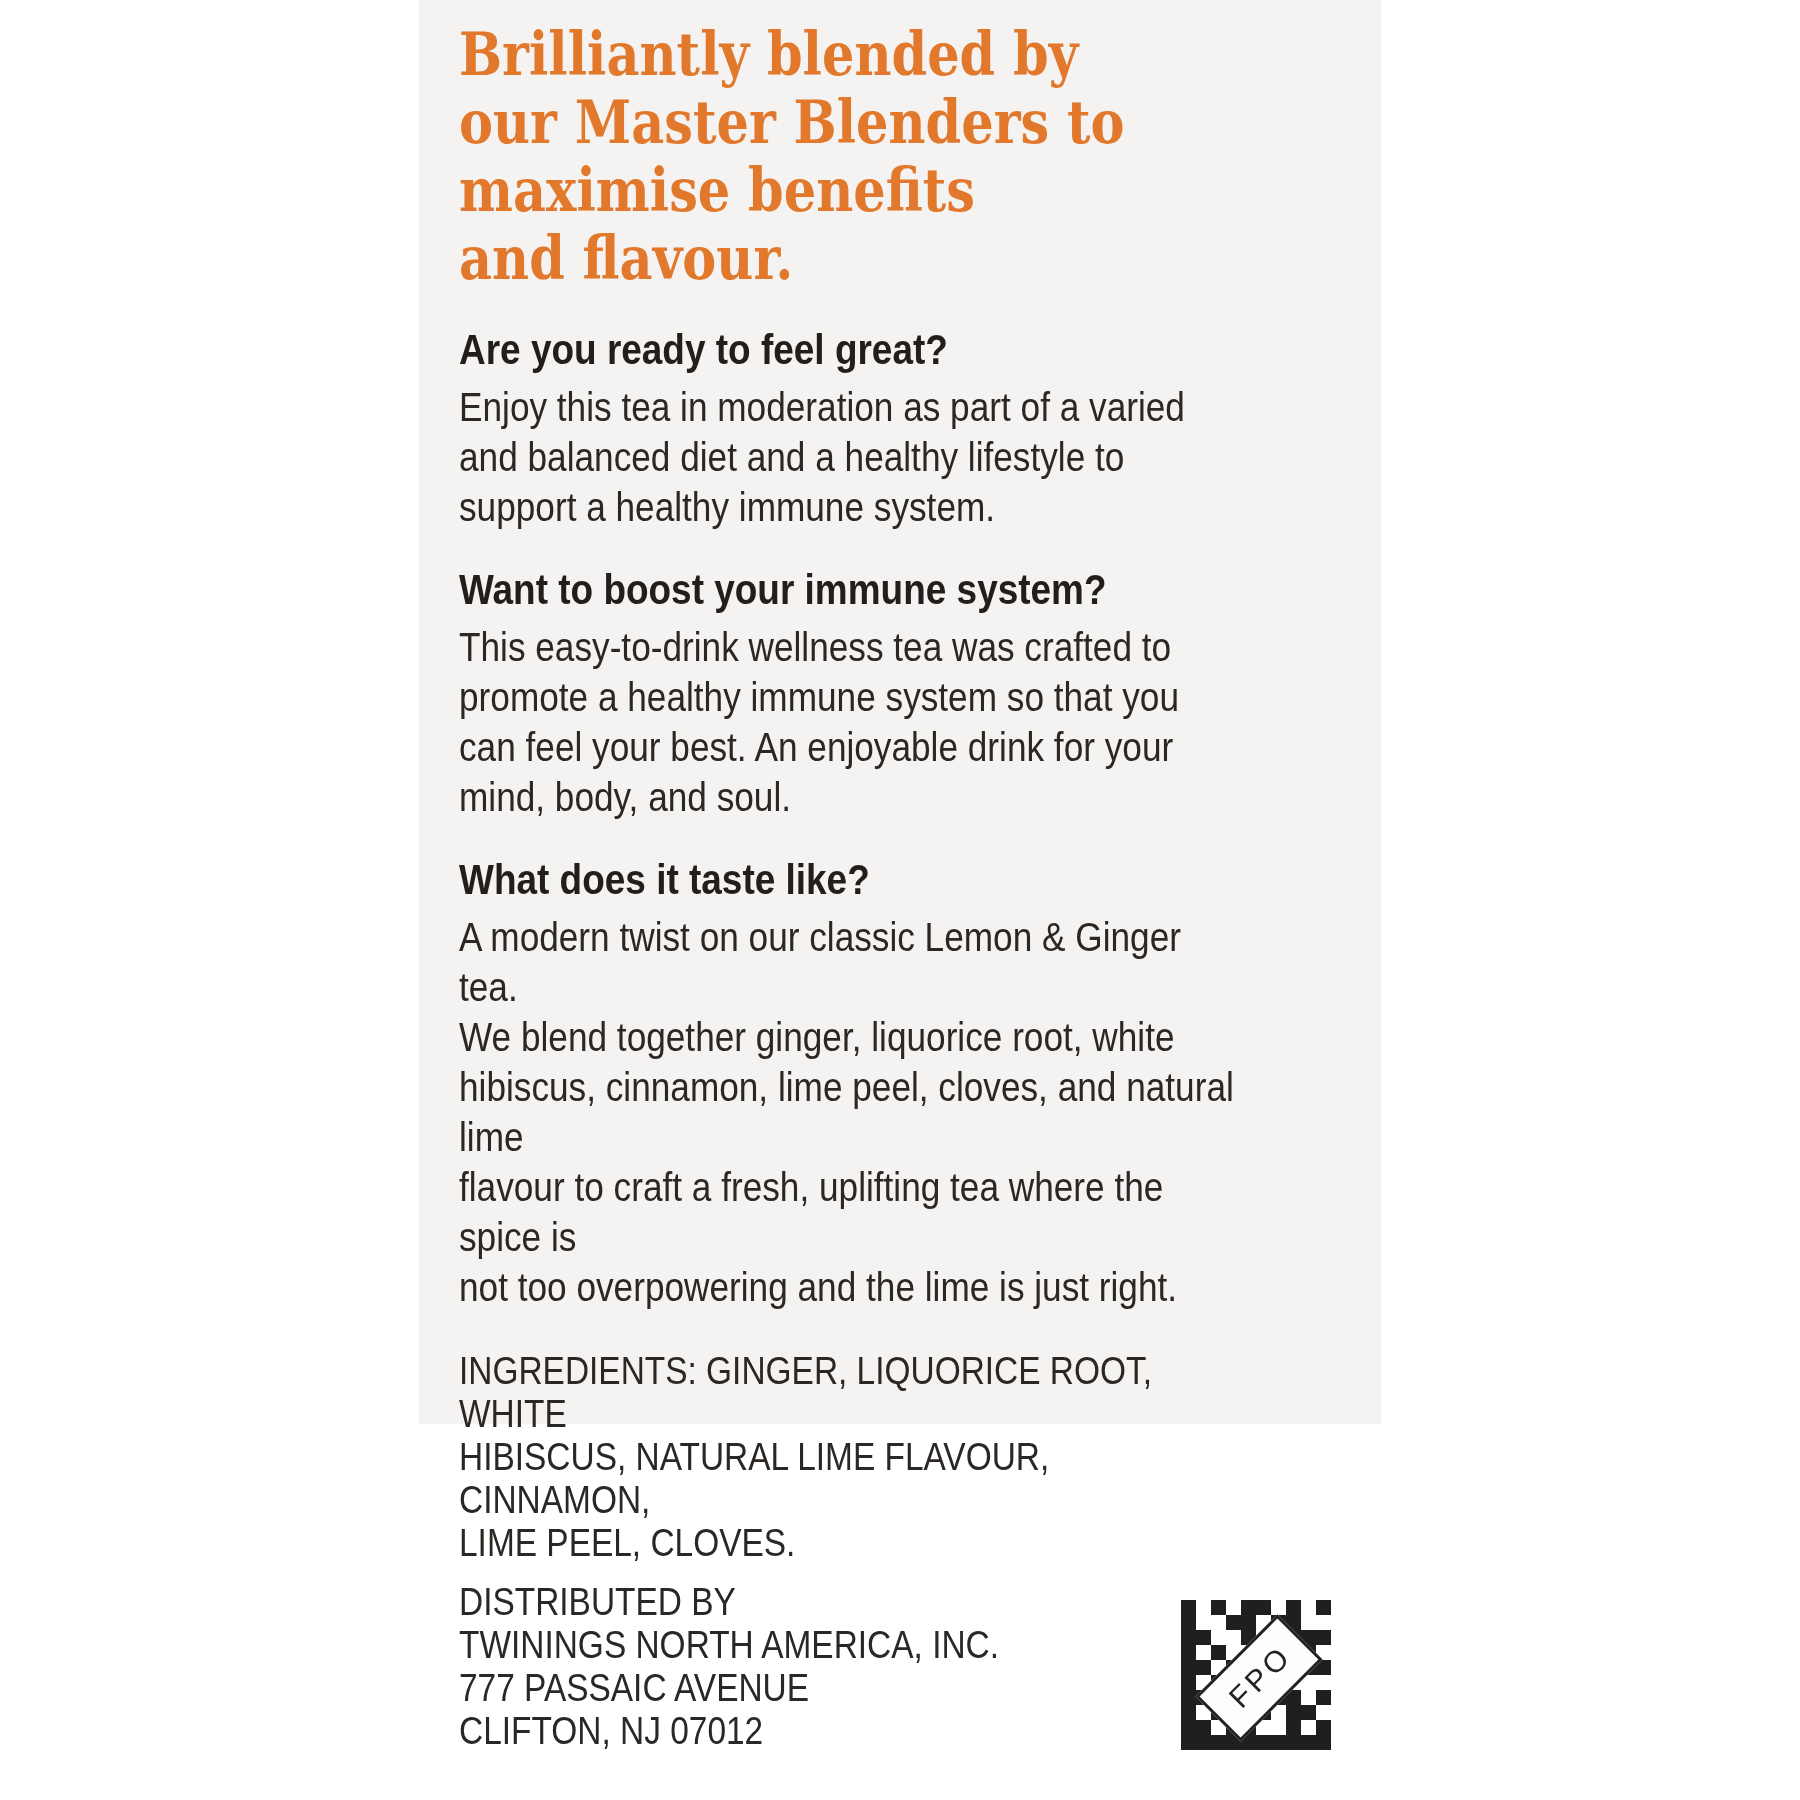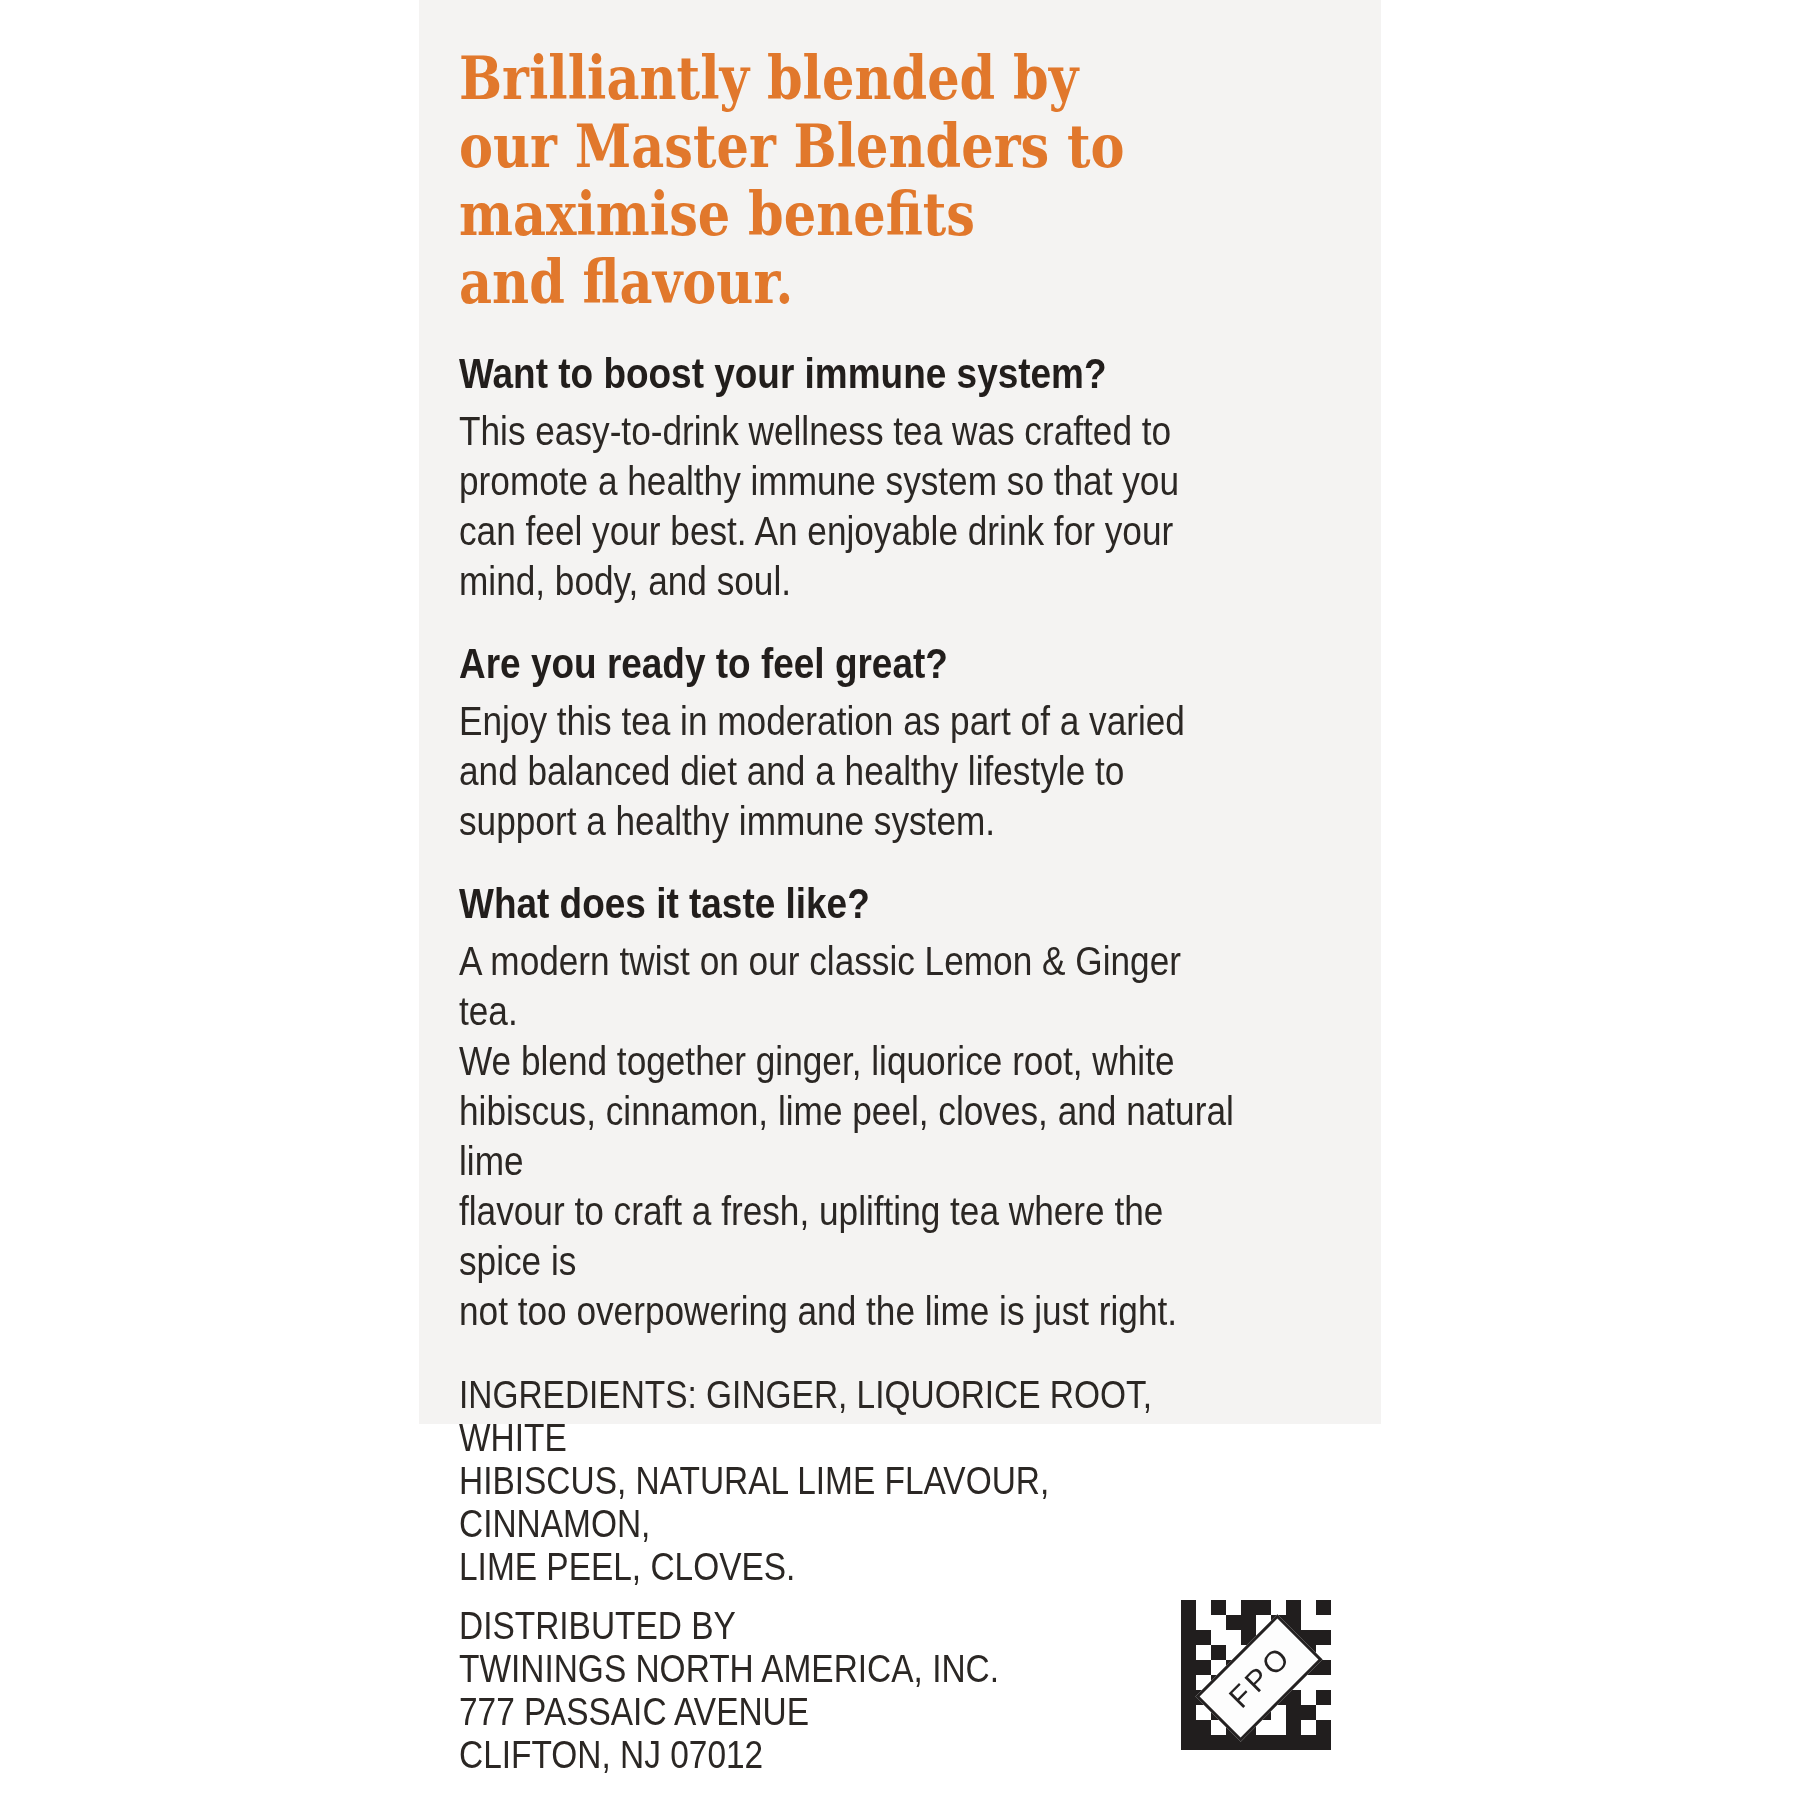--- a/index.html
+++ b/index.html
@@ -7,21 +7,21 @@
     width:1800px;height:1800px;overflow:hidden;
     background:#ffffff;
     font-family:"Liberation Sans", sans-serif;
   }
   .panel{
     position:relative;
     width:962px;height:1424px;
     margin:0 auto;
     background:#f4f3f2;
     box-sizing:border-box;
-    padding:44px 40px 0 40px;
+    padding:20px 40px 0 40px;
   }
   .headline{
     margin:0;
     color:#e1782c;
     font-family:"DejaVu Serif", serif;
     font-weight:bold;
     font-size:60px;
     line-height:68px;
     letter-spacing:0px;
     white-space:pre-line;
@@ -92,32 +92,32 @@
 <body>
 
 <div class="panel">
 
   <h1 class="headline">Brilliantly blended by
 our Master Blenders to
 maximise benefits
 and flavour.</h1>
 
   <section class="qa">
+    <h2>Are you ready to feel great?</h2>
+    <p>Enjoy this tea in moderation as part of a varied
+and balanced diet and a healthy lifestyle to
+support a healthy immune system.</p>
+  </section>
+
+  <section class="qa">
     <h2>Want to boost your immune system?</h2>
     <p>This easy-to-drink wellness tea was crafted to
 promote a healthy immune system so that you
 can feel your best. An enjoyable drink for your
 mind, body, and soul.</p>
-  </section>
-
-  <section class="qa">
-    <h2>Are you ready to feel great?</h2>
-    <p>Enjoy this tea in moderation as part of a varied
-and balanced diet and a healthy lifestyle to
-support a healthy immune system.</p>
   </section>
 
   <section class="qa">
     <h2>What does it taste like?</h2>
     <p>A modern twist on our classic Lemon &amp; Ginger tea.
 We blend together ginger, liquorice root, white
 hibiscus, cinnamon, lime peel, cloves, and natural lime
 flavour to craft a fresh, uplifting tea where the spice is
 not too overpowering and the lime is just right.</p>
   </section>

